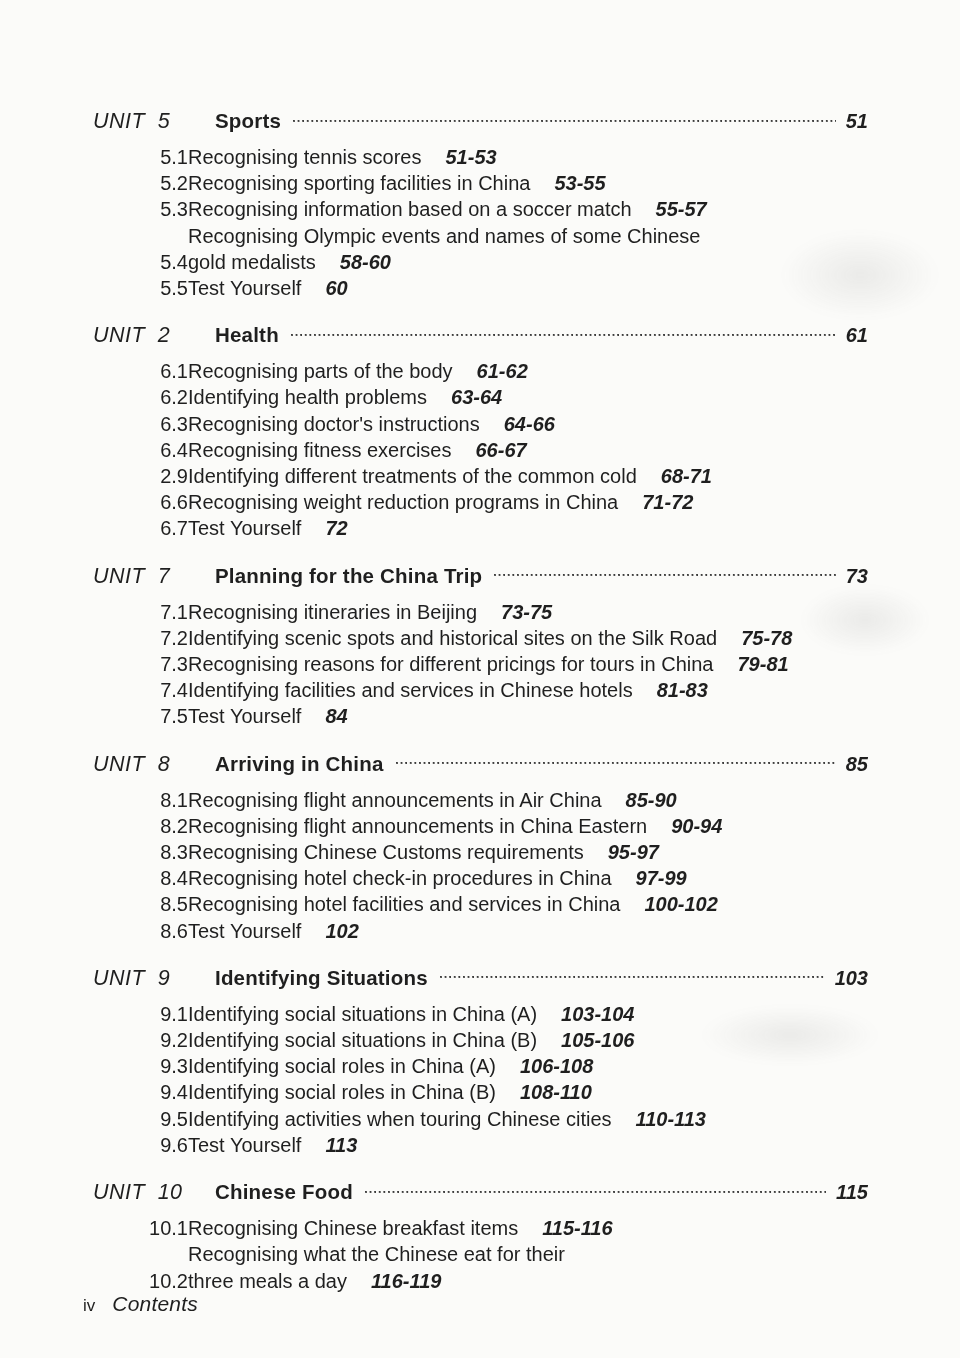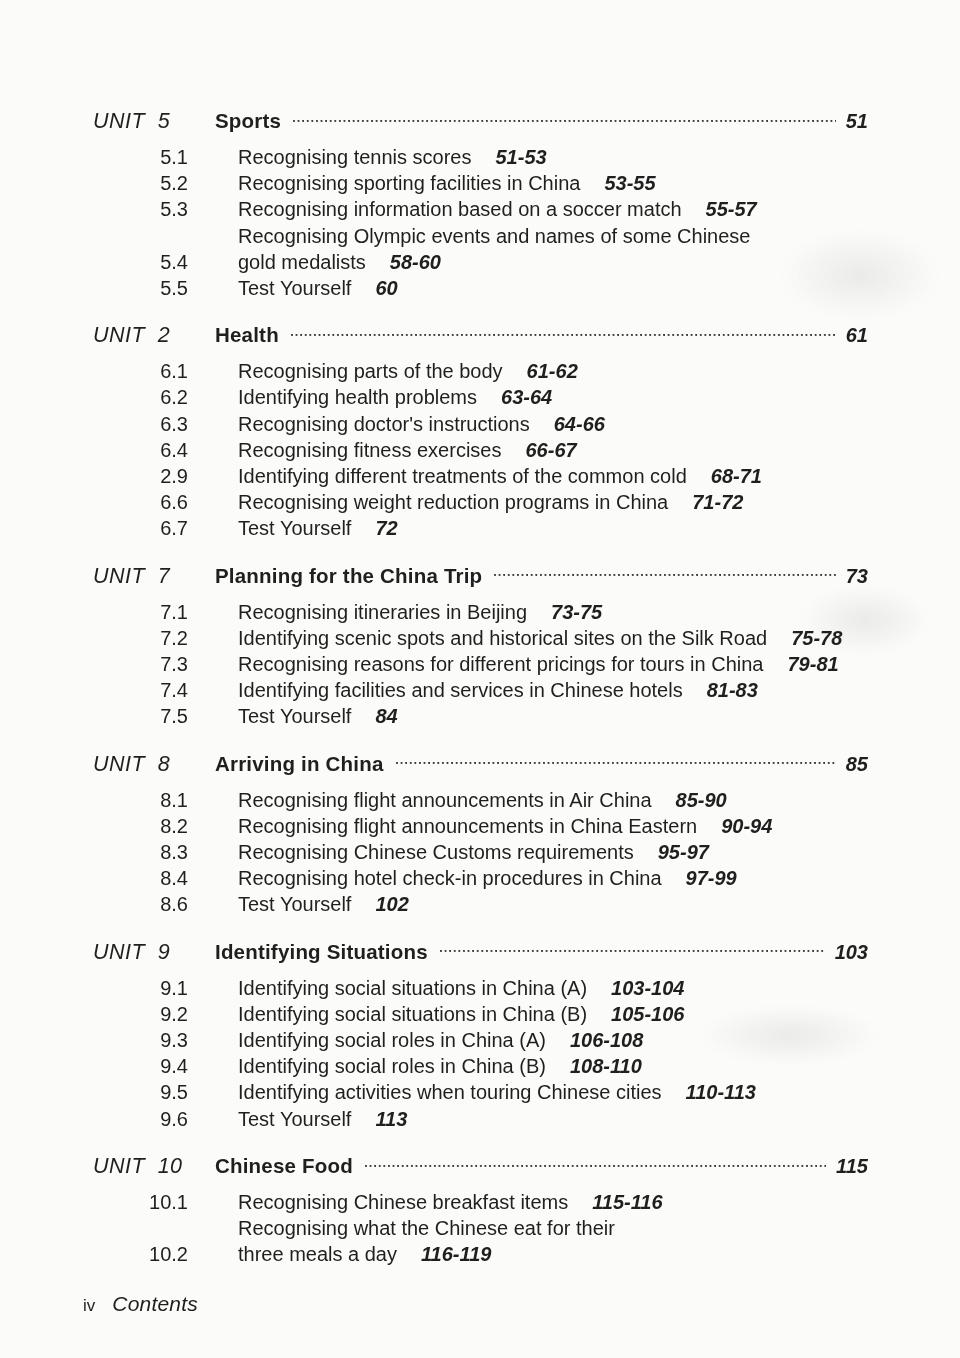--- a/index.html
+++ b/index.html
@@ -53,21 +53,21 @@
     font-size: 20px;
     white-space: nowrap;
   }
   .item-row {
     display: flex;
     align-items: flex-end;
     font-size: 20px;
     line-height: 26.2px;
   }
   .item-num { flex: 0 0 95px; text-align: right; white-space: nowrap; }
-  .item-text { margin-left: 50px; }
+  .item-text { }
   .pages {
     font-weight: bold;
     font-style: italic;
     margin-left: 24px;
     white-space: nowrap;
   }
   .footer {
     position: absolute;
     left: 83px;
     top: 1292px;
@@ -230,20 +230,24 @@
   <div class="item-row">
     <span class="item-num">8.3</span>
     <span class="item-text"><span class="line">Recognising Chinese Customs requirements</span><span class="pages">95-97</span></span>
   </div>
 
   <div class="item-row">
     <span class="item-num">8.4</span>
     <span class="item-text"><span class="line">Recognising hotel check-in procedures in China</span><span class="pages">97-99</span></span>
   </div>
 
+  <div class="item-row">
+    <span class="item-num">8.5</span>
+    <span class="item-text"><span class="line">Recognising hotel facilities and services in China</span><span class="pages">100-102</span></span>
+  </div>
 
   <div class="item-row">
     <span class="item-num">8.6</span>
     <span class="item-text"><span class="line">Test Yourself</span><span class="pages">102</span></span>
   </div>
 </div>
   </section>
 
   <section class="unit">
     <div class="unit-row">

